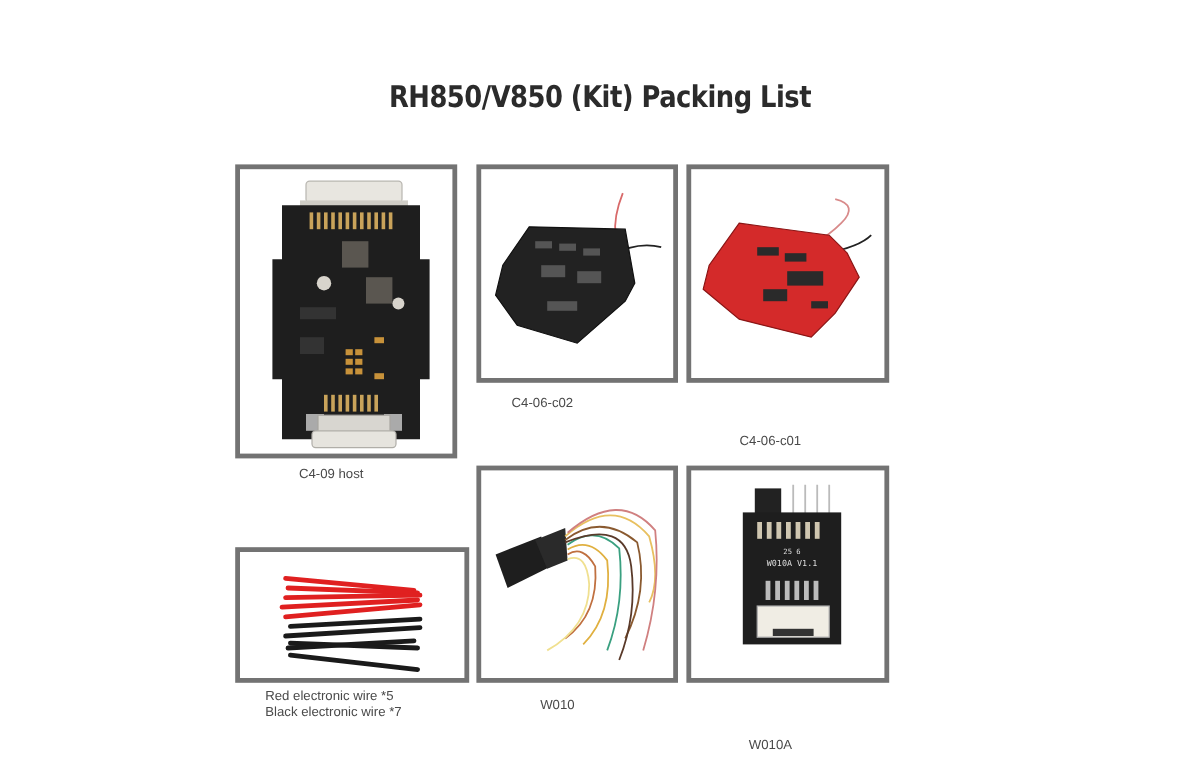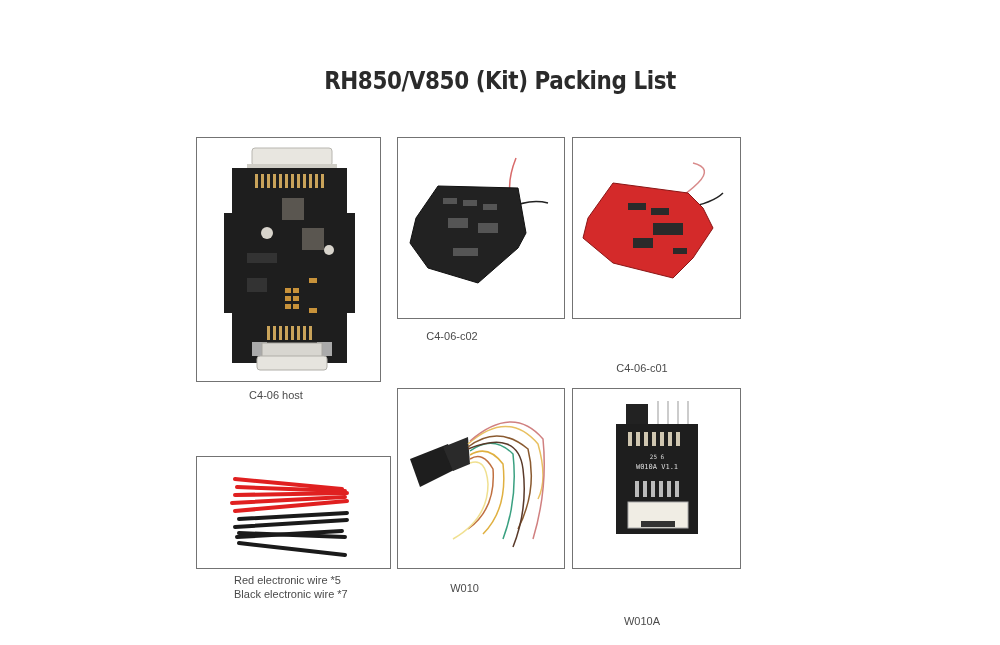--- a/index.html
+++ b/index.html
@@ -6,27 +6,27 @@
   body {
     width:1000px; height:645px; background:#ffffff; position:relative; overflow:hidden;
     font-family: "Liberation Sans", sans-serif;
   }
   .title {
     position:absolute; left:0; width:1000px; top:66px; text-align:center;
     font-family: "DejaVu Sans", sans-serif; font-weight:bold; font-size:25px;
     color:#2b2b2b; letter-spacing:-0.5px; transform:scaleX(0.86); transform-origin:center;
   }
   .box {
-    position:absolute; border:1px solid #737373; background:#ffffff; box-sizing:border-box;
+    position:absolute; border:4px solid #737373; background:#ffffff; box-sizing:border-box;
     overflow:hidden;
   }
   .caption {
     position:absolute; text-align:center; font-size:11px; color:#4a4a4a; line-height:14px;
   }
-  .caption.left { text-align:left;margin-left:13px; }
+  .caption.left { text-align:left; }
   svg { display:block; }
 </style>
 </head>
 <body>
 
 <div class="title">RH850/V850 (Kit) Packing List</div>
 
 <div class="box" style="left:196px;top:137px;width:185px;height:245px;">
   <svg width="185" height="245" viewBox="0 0 185 245">
 
@@ -75,21 +75,21 @@
         <rect x="100" y="188" width="3" height="14"></rect>
       <rect x="106" y="188" width="3" height="14"></rect>
         <rect x="112" y="188" width="3" height="14"></rect>
     </g>
     <rect x="55" y="204" width="15" height="14" fill="#aaa"></rect>
     <rect x="120" y="204" width="15" height="14" fill="#aaa"></rect>
     <rect x="65" y="205" width="60" height="14" fill="#d8d6d0" stroke="#a8a6a0"></rect>
     <rect x="60" y="218" width="70" height="14" rx="3" fill="#e6e4de" stroke="#b0aea8"></rect>
   </svg>
 </div>
-<div class="caption" style="left:196px;top:388px;width:160px;">C4-06 host</div>
+<div class="caption" style="left:196px;top:388px;width:160px;">C4-09 host</div>
 
 <div class="box" style="left:397px;top:137px;width:168px;height:182px;">
   <svg width="168" height="182" viewBox="0 0 168 182">
     <path d="M118 20 Q110 40 112 55 Q120 65 100 70" stroke="#d86a6a" stroke-width="1.5" fill="none"></path>
     <path d="M108 72 Q130 60 150 65" stroke="#222" stroke-width="1.5" fill="none"></path>
     <path d="M40 48 L120 50 L128 95 L120 110 L80 145 L30 130 L12 105 L18 80 Z" fill="#222" stroke="#111"></path>
     <g fill="#555">
       <rect x="45" y="60" width="14" height="6"></rect>
         <rect x="65" y="62" width="14" height="6"></rect>
       <rect x="85" y="66" width="14" height="6"></rect>

